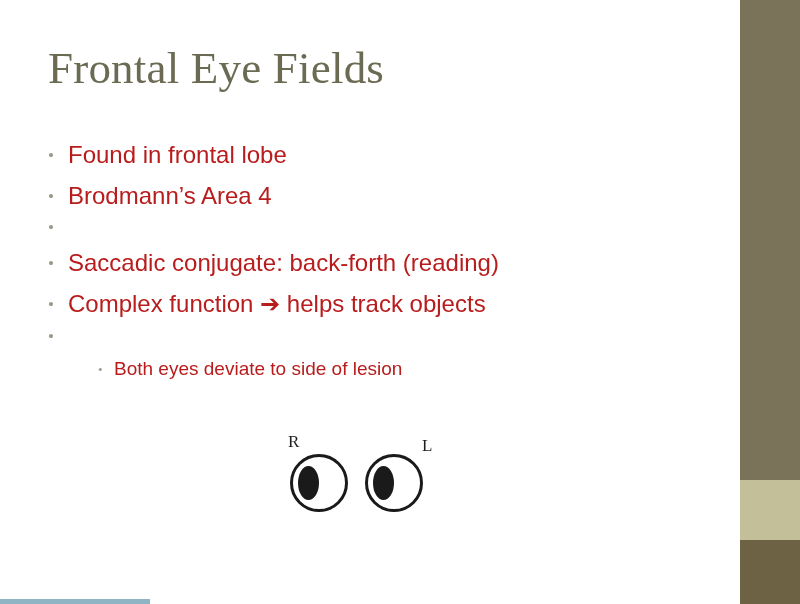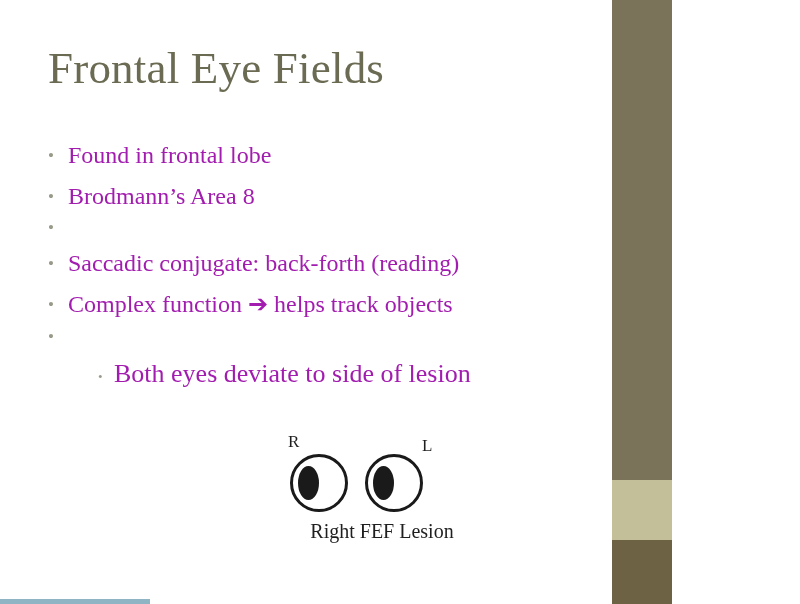--- a/index.html
+++ b/index.html
@@ -2,21 +2,21 @@
 <html><head>
 <meta charset="utf-8">
 <style>
   html, body {
     margin: 0;
     padding: 0;
     background: #ffffff;
   }
   #slide {
     position: relative;
-    width: 672px;
+    width: 800px;
     height: 604px;
     background: #ffffff;
     overflow: hidden;
     font-family: "Liberation Serif", serif;
   }
 
   
   .right-bar {
     position: absolute;
     top: 0;
@@ -81,37 +81,37 @@
     color: #9a9a8a;
     font-size: 17px;
     line-height: 1;
     width: 20px;
     flex: 0 0 20px;
     text-align: left;
     position: relative;
     top: -2px;
   }
   .bullet .txt {
-    color: #a21caf;
+    color: #b91c1c;
     font-size: 24px;
     line-height: 1.28;
-    font-family: Liberation Serif, serif;
+    font-family: Liberation Sans, sans-serif;
   }
   .bullet.sub {
     margin-left: 50px;
     margin-top: 2px;
   }
   .bullet.sub .dot {
     font-size: 13px;
     width: 16px;
     flex: 0 0 16px;
     top: -1px;
   }
   .bullet.sub .txt {
-    font-size: 26px;
+    font-size: 19px;
   }
   .arrow {
     font-family: "DejaVu Sans", sans-serif;
     font-size: 22px;
     text-align: center;
   }
 
   
   .diagram {
     position: absolute;
@@ -184,21 +184,21 @@
 
   <div class="bullets">
 
     <div class="bullet">
       <span class="dot">•</span>
       <span class="txt">Found in frontal lobe</span>
     </div>
 
     <div class="bullet">
       <span class="dot">•</span>
-      <span class="txt">Brodmann’s Area 8</span>
+      <span class="txt">Brodmann’s Area 4</span>
     </div>
 
     <div class="bullet">
       <span class="dot">•</span>
     </div>
 
     <div class="bullet">
       <span class="dot">•</span>
       <span class="txt">Saccadic conjugate: back-forth (reading)</span>
     </div>
@@ -223,18 +223,17 @@
     <div class="lbl-r">R</div>
     <div class="lbl-l">L</div>
 
     <div class="eye eye-r">
       <div class="pupil"></div>
     </div>
     <div class="eye eye-l">
       <div class="pupil"></div>
     </div>
 
-    <div class="caption">Right FEF Lesion</div>
   </div>
 
   <div class="bottom-accent"></div>
 
 </div>
 
 </body></html>

